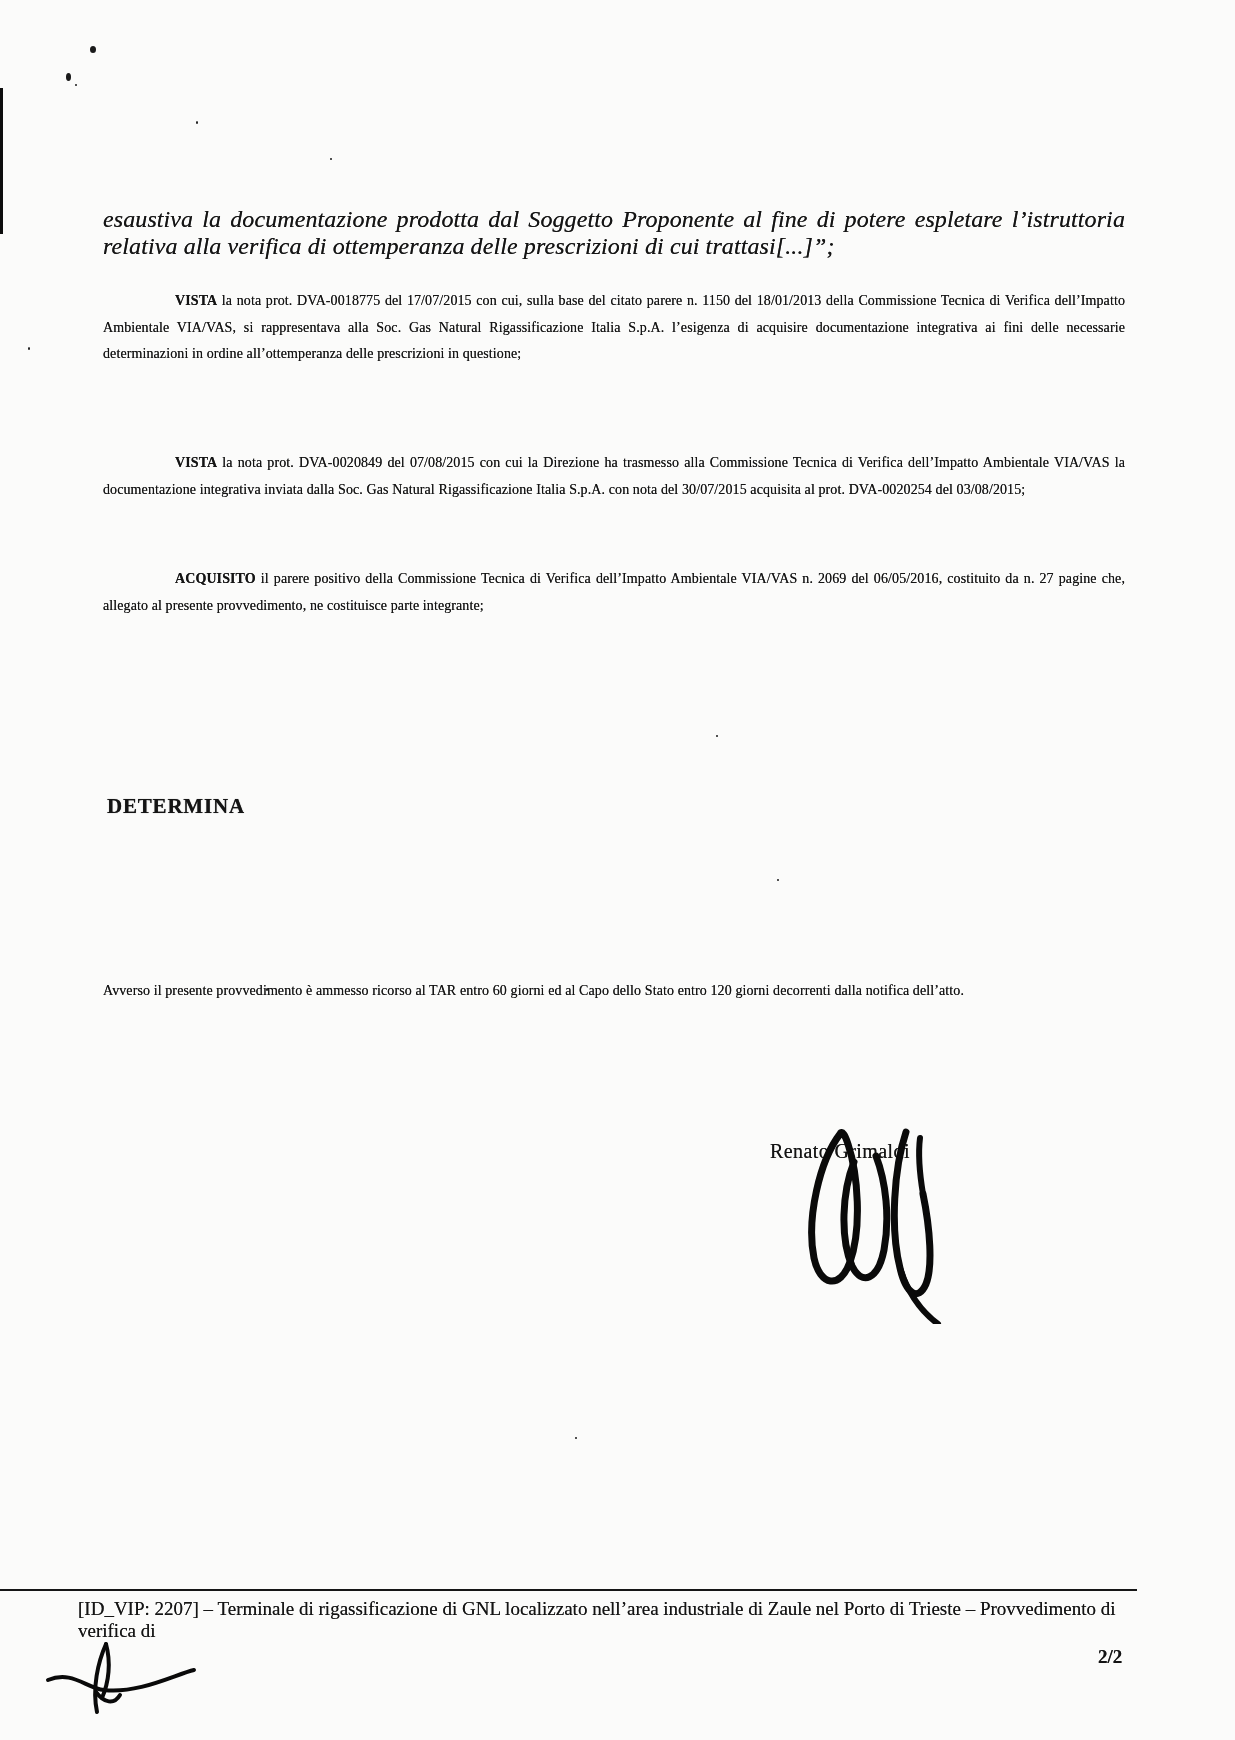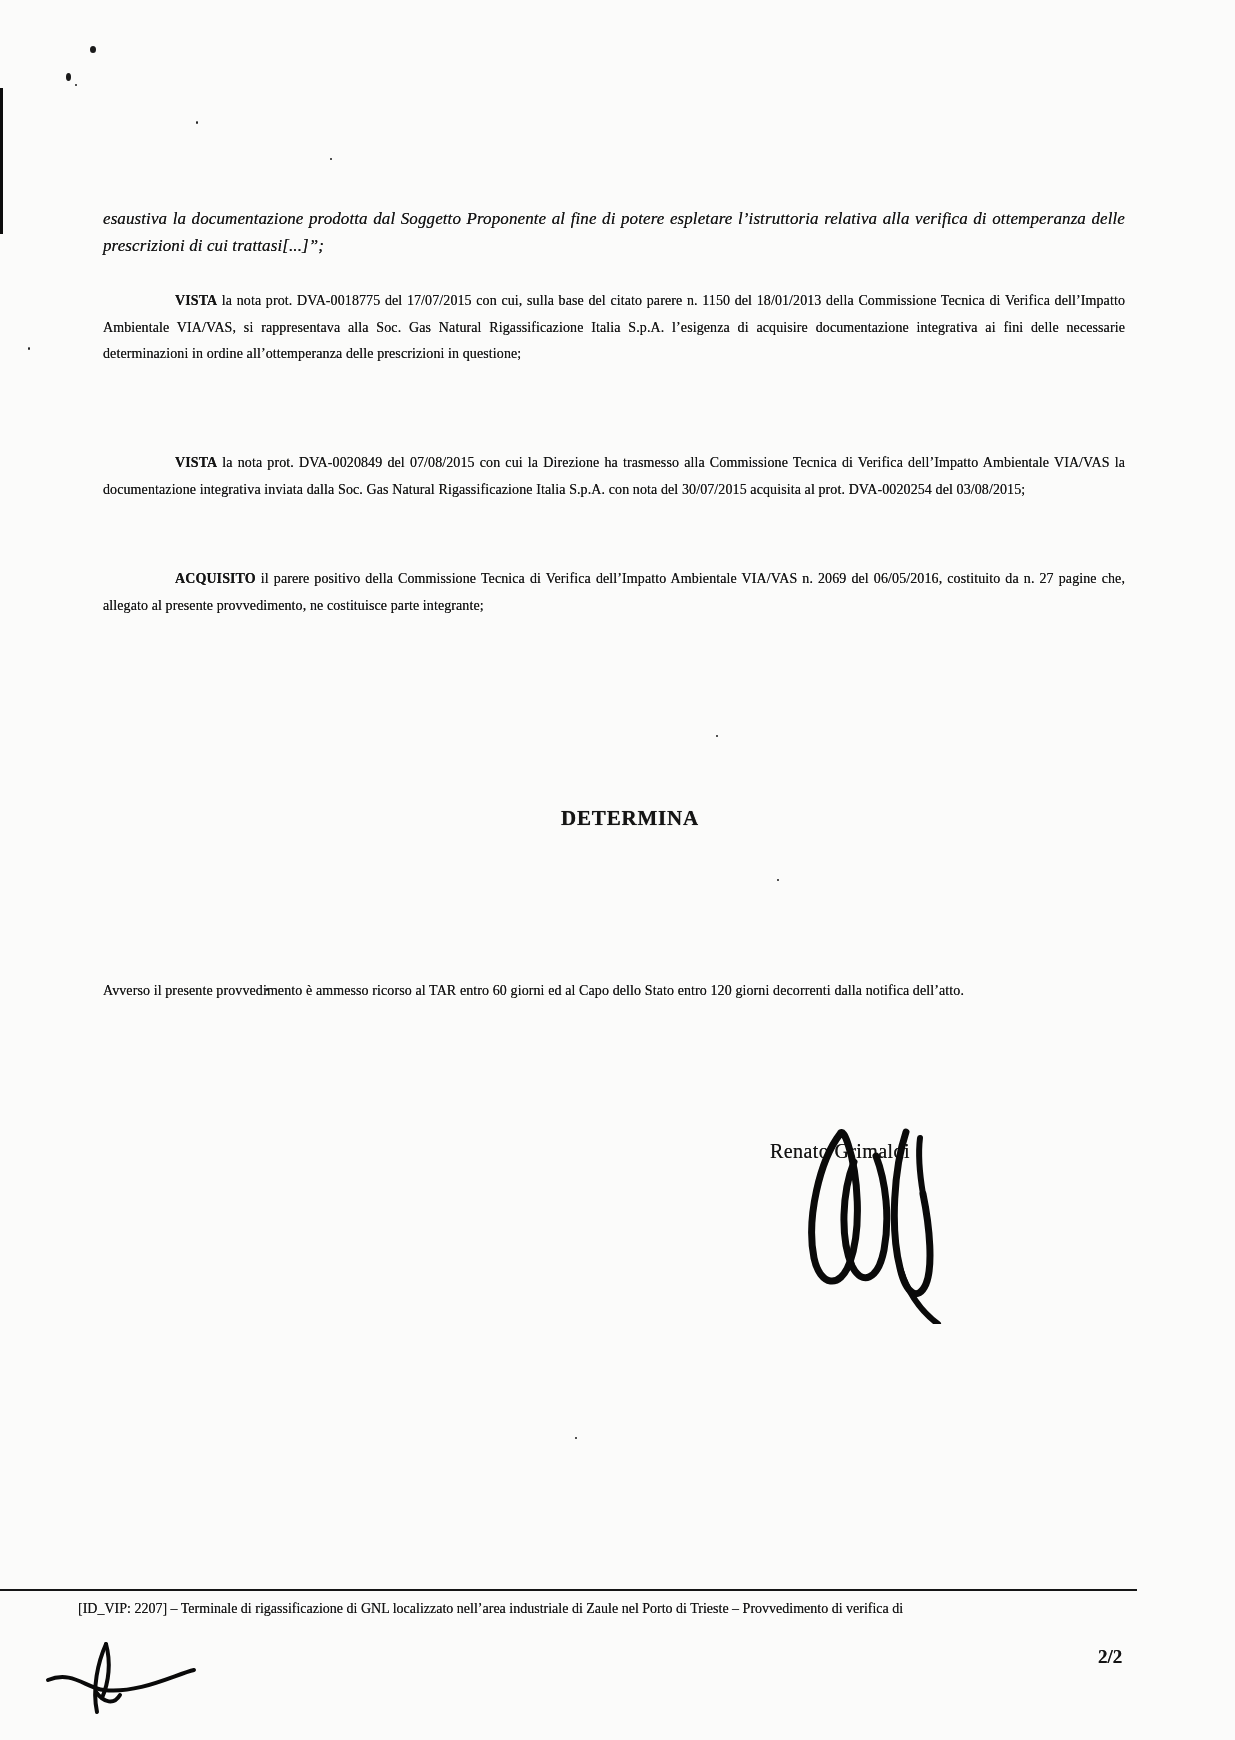--- a/index.html
+++ b/index.html
@@ -16,43 +16,43 @@
     position:absolute;
     left:103px;width:1022px;
     margin:0;
     font-size:14px;
     line-height:26.6px;
     text-align:justify;
     text-shadow:0 0 0.6px rgba(10,10,10,0.75);
     letter-spacing:0.1px;
   }
   .indent{text-indent:72px;}
-  .italic{font-style:italic;font-size:17px;}
+  .italic{font-style:italic;font-size:24px;}
   .bold{font-weight:bold;}
   .lead{font-weight:bold;}
   .heading{
     position:absolute;left:103px;width:1022px;
-    text-align:center;font-weight:bold;font-size:21px;
-    letter-spacing:0.8px;margin:16px;
+    font-weight:bold;font-size:21px;
+    letter-spacing:0.8px;margin:4px;
     text-shadow:0 0 0.7px rgba(10,10,10,0.8);
   }
   .signer{
     position:absolute;left:770px;top:1140px;
     font-size:20px;letter-spacing:0.4px;
     text-shadow:0 0 0.5px rgba(10,10,10,0.7);
   }
   .sig-svg{position:absolute;left:796px;top:1124px;}
   .mark-svg{position:absolute;left:44px;top:1640px;}
   .footer-rule{
     position:absolute;left:0;top:1589px;width:1137px;height:0;
     border-top:2.5px solid #161616;
   }
   .footer-text{
     position:absolute;left:66px;top:1598px;width:1060px;
-    font-size:14px;line-height:22px;
+    font-size:19px;line-height:22px;
     text-shadow:0 0 0.4px rgba(10,10,10,0.7);
   }
   .footer-line1{padding-left:12px;}
   .page-num{
     position:absolute;left:1098px;top:1646px;
     font-size:19px;font-weight:bold;
     text-shadow:0 0 0.4px rgba(10,10,10,0.7);
   }
   .speck{position:absolute;background:#1a1a1a;border-radius:50%;}
   .edge-bar{position:absolute;left:0;top:88px;width:3px;height:146px;background:#0d0d0d;}

